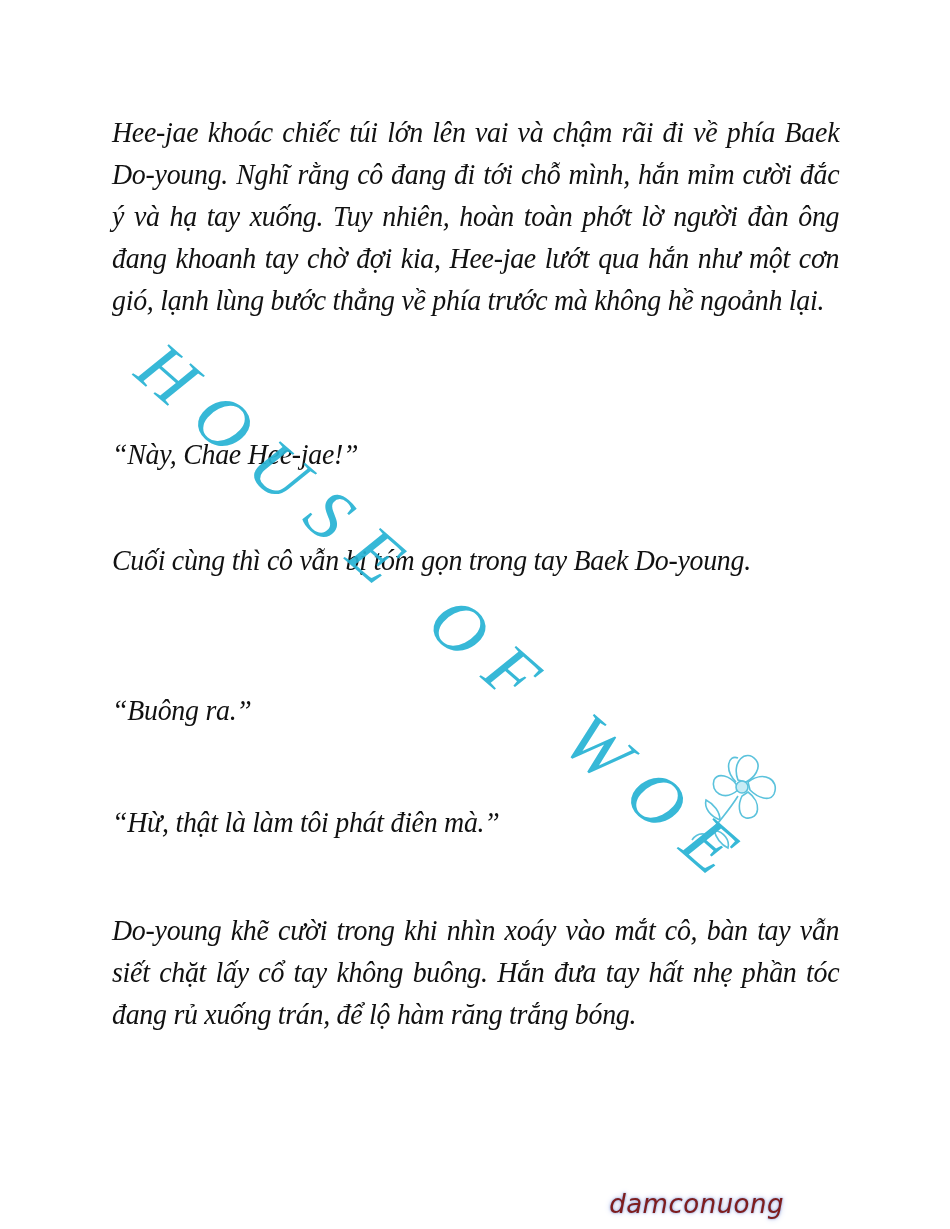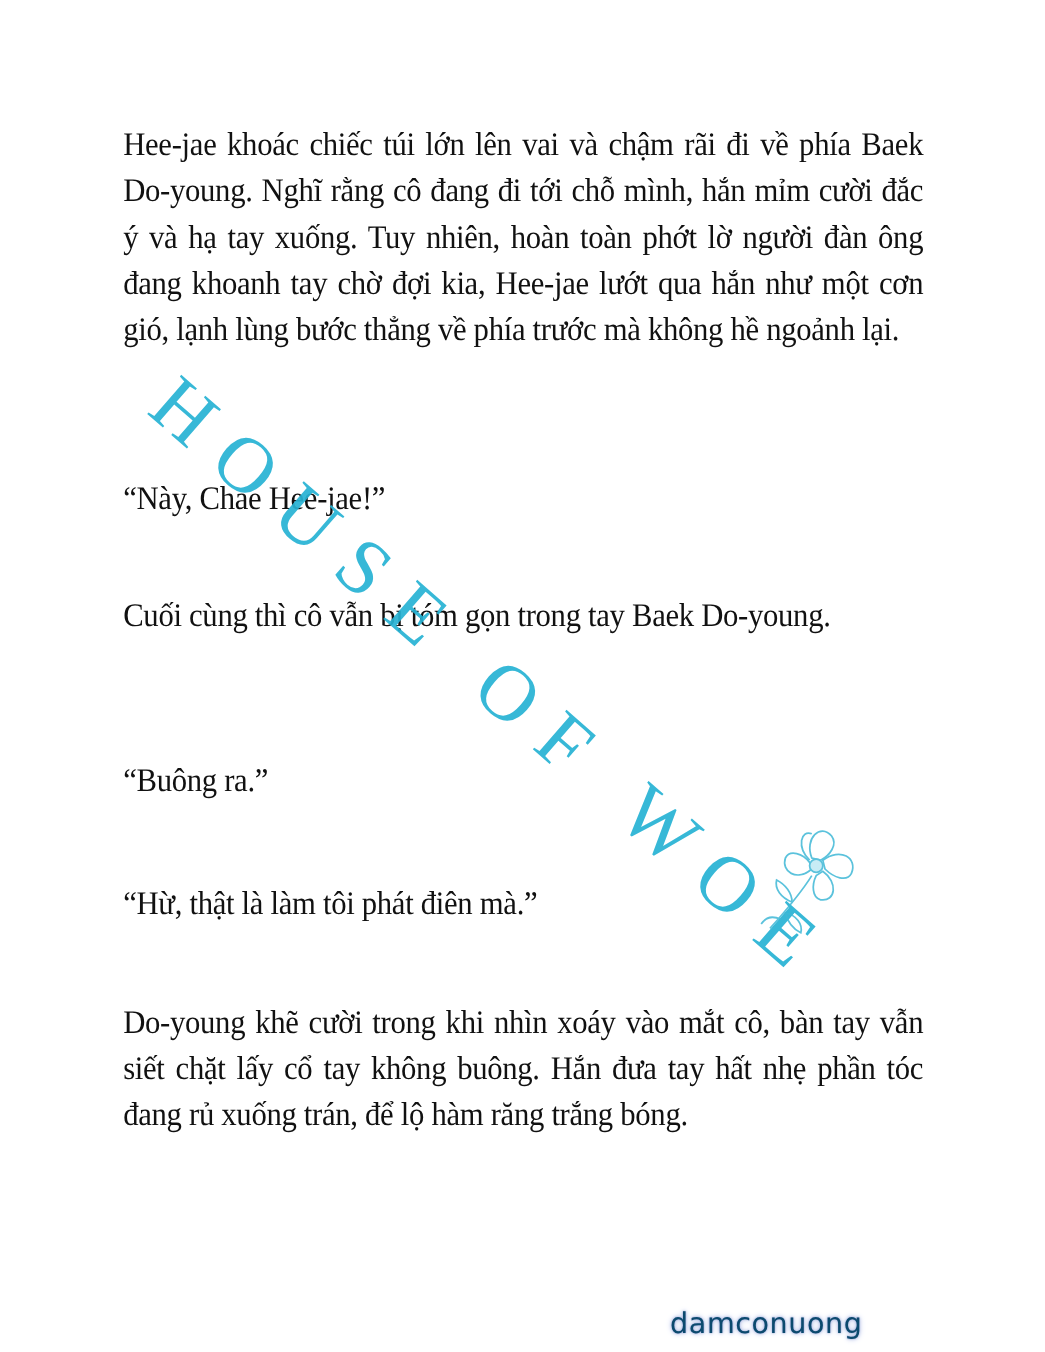--- a/index.html
+++ b/index.html
@@ -13,20 +13,21 @@
       position: relative;
       overflow: hidden;
       font-family: "Liberation Serif", "DejaVu Serif", serif;
       color: #111111;
     }
     .page {
       position: absolute;
       left: 0; top: 0;
       width: 800px; height: 1229px;
       background: #ffffff;
+      font-style: italic;
     }
     .para {
       position: absolute;
       left: 112px;
       width: 727px;
       font-size: 30px;
       line-height: 42px;
       margin: 0;
       text-align: justify;
       letter-spacing: -0.3px;
@@ -62,21 +63,21 @@
       width: 110px;
       height: 110px;
       pointer-events: none;
     }
     .site-mark {
       position: absolute;
       right: 16px;
       bottom: 10px;
       font-family: "DejaVu Sans", sans-serif;
       font-size: 26px;
-      color: #0c4a6e;
+      color: #7f1d1d;
       text-shadow: 0 0 3px #9aa8d8, 0 0 6px #c3cdf0, 0 0 1px #7f8fca;
       letter-spacing: 0.5px;
     }
   </style>
 </head>
 <body>
 
 <div class="page">
 
   <p class="para p1">Hee-jae khoác chiếc túi lớn lên vai và chậm rãi đi về phía Baek Do-young. Nghĩ rằng cô đang đi tới chỗ mình, hắn mỉm cười đắc ý và hạ tay xuống. Tuy nhiên, hoàn toàn phớt lờ người đàn ông đang khoanh tay chờ đợi kia, Hee-jae lướt qua hắn như một cơn gió, lạnh lùng bước thẳng về phía trước mà không hề ngoảnh lại.</p>

